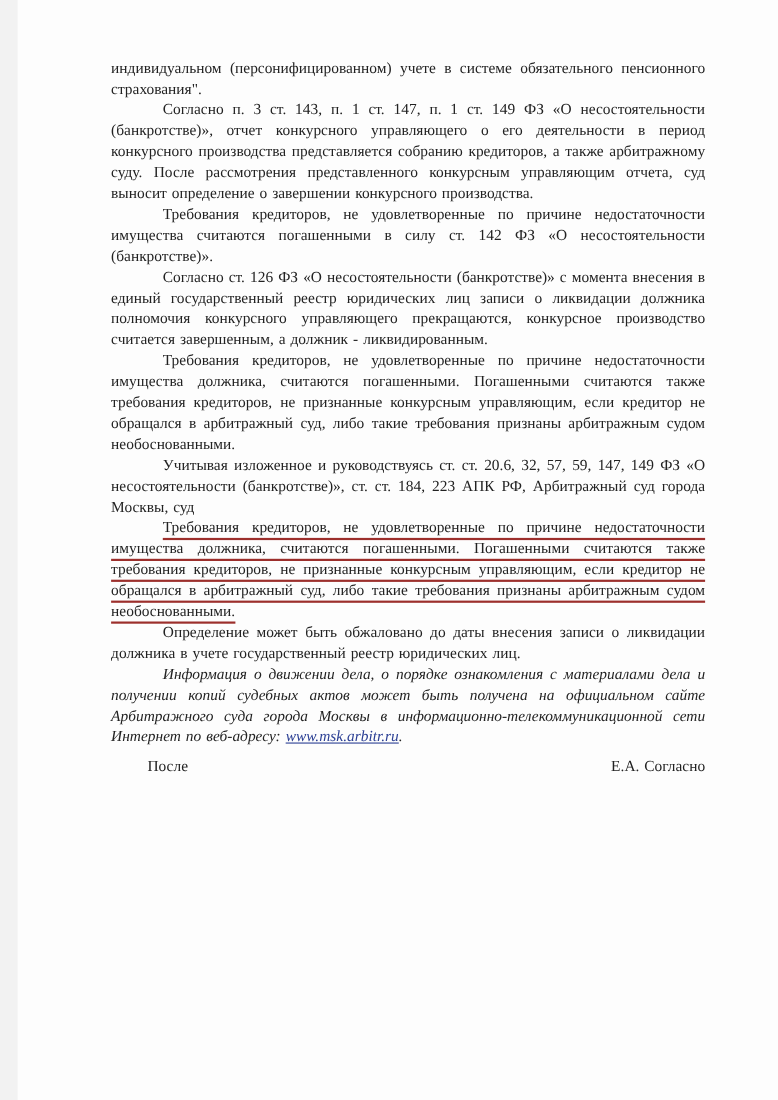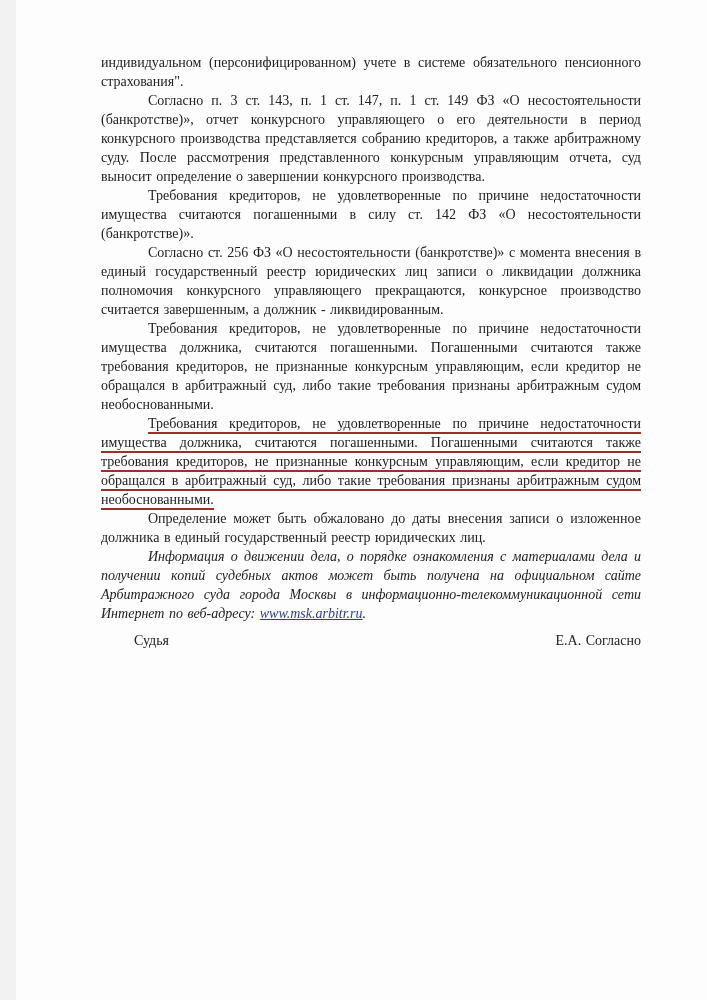--- a/index.html
+++ b/index.html
@@ -66,32 +66,33 @@
 
 <div class="page">
   <div class="content">
 
     <p class="para no-indent">индивидуальном (персонифицированном) учете в системе обязательного пенсионного страхования".</p>
 
     <p class="para">Согласно п. 3 ст. 143, п. 1 ст. 147, п. 1 ст. 149 ФЗ «О несостоятельности (банкротстве)», отчет конкурсного управляющего о его деятельности в период конкурсного производства представляется собранию кредиторов, а также арбитражному суду. После рассмотрения представленного конкурсным управляющим отчета, суд выносит определение о завершении конкурсного производства.</p>
 
     <p class="para">Требования кредиторов, не удовлетворенные по причине недостаточности имущества считаются погашенными в силу ст. 142 ФЗ «О несостоятельности (банкротстве)».</p>
 
-    <p class="para">Согласно ст. 256 ФЗ «О несостоятельности (банкротстве)» с момента внесения в единый государственный реестр юридических лиц записи о ликвидации должника полномочия конкурсного управляющего прекращаются, конкурсное производство считается завершенным, а должник - ликвидированным.</p>
+    <p class="para">Согласно ст. 126 ФЗ «О несостоятельности (банкротстве)» с момента внесения в единый государственный реестр юридических лиц записи о ликвидации должника полномочия конкурсного управляющего прекращаются, конкурсное производство считается завершенным, а должник - ликвидированным.</p>
 
     <p class="para">Требования кредиторов, не удовлетворенные по причине недостаточности имущества должника, считаются погашенными. Погашенными считаются также требования кредиторов, не признанные конкурсным управляющим, если кредитор не обращался в арбитражный суд, либо такие требования признаны арбитражным судом необоснованными.</p>
 
+    <p class="para">Учитывая изложенное и руководствуясь ст. ст. 20.6, 32, 57, 59, 147, 149 ФЗ «О несостоятельности (банкротстве)», ст. ст. 184, 223 АПК РФ, Арбитражный суд города Москвы, суд</p>
 
 
 
     <p class="para"><span class="redline">Требования кредиторов, не удовлетворенные по причине недостаточности имущества должника, считаются погашенными. Погашенными считаются также требования кредиторов, не признанные конкурсным управляющим, если кредитор не обращался в арбитражный суд, либо такие требования признаны арбитражным судом необоснованными.</span></p>
 
-    <p class="para">Определение может быть обжаловано до даты внесения записи о изложенное должника в единый государственный реестр юридических лиц.</p>
+    <p class="para">Определение может быть обжаловано до даты внесения записи о ликвидации должника в учете государственный реестр юридических лиц.</p>
 
     <p class="para italic"><span>Информация о движении дела, о порядке ознакомления с материалами дела и получении копий судебных актов может быть получена на официальном сайте Арбитражного суда города Москвы в информационно-телекоммуникационной сети Интернет по веб-адресу: </span><a class="link">www.msk.arbitr.ru</a><span>.</span></p>
 
     <div class="signature">
-      <span>Судья</span>
+      <span>После</span>
       <span>Е.А. Согласно</span>
     </div>
 
   </div>
 </div>
 
 </body></html>

